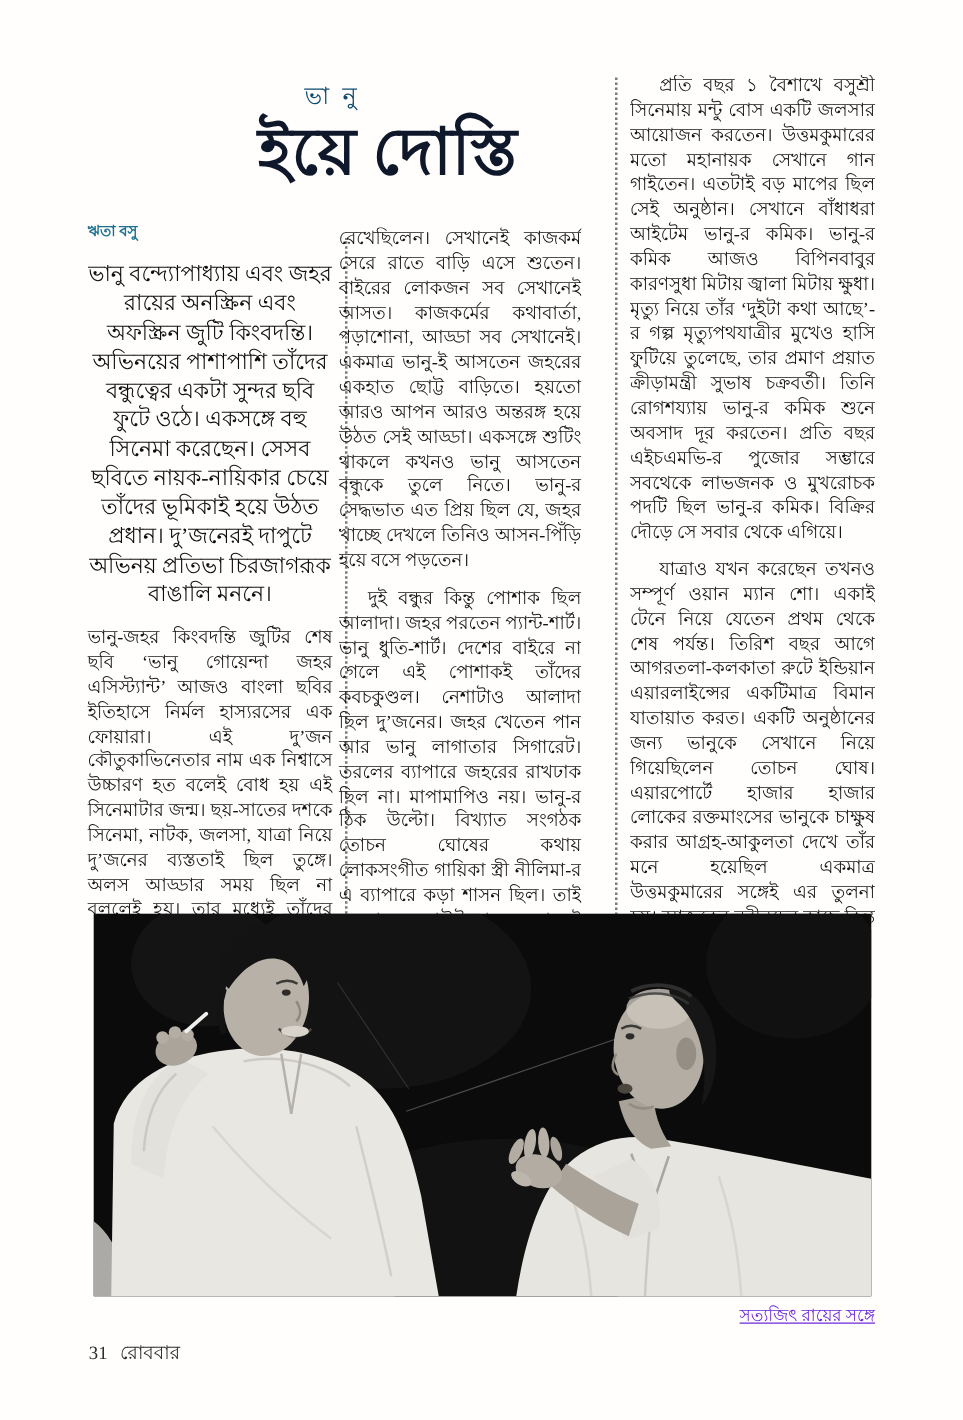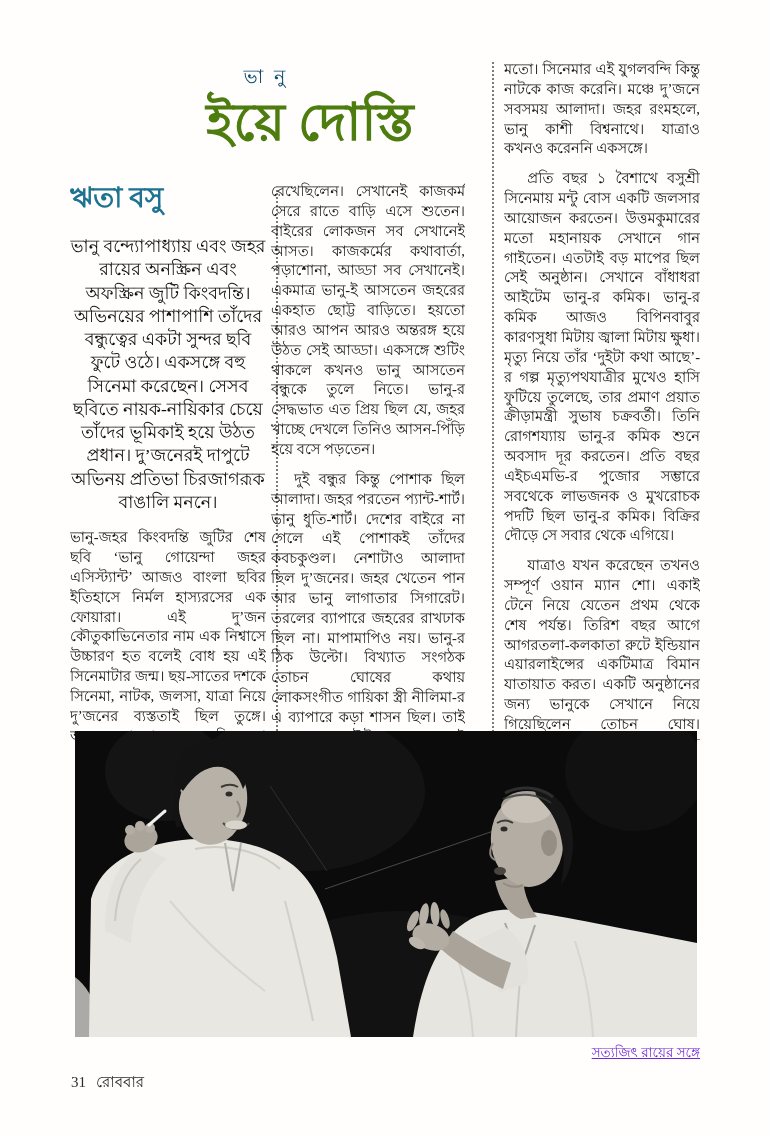--- a/index.html
+++ b/index.html
@@ -16,21 +16,21 @@
     font-size:52px;font-weight:bold;line-height:1.1;white-space:nowrap;
   }
   .col{position:absolute;overflow:hidden;text-align:justify;}
   .col p{margin:0;font-size:14.6px;line-height:1.36;}
   .col p.indent{text-indent:1.6em;}
   .col p + p{margin-top:10px;}
   .col-left{left:70px;top:176px;width:196px;height:566px;}
   .col-mid{left:271px;top:182px;width:194px;height:558px;}
   .col-right{left:504px;top:60px;width:196px;height:680px;}
   .author{
-    font-size:28px;font-weight:bold;margin:0 0 12px 0;text-align:left;
+    font-size:12px;font-weight:bold;margin:0 0 12px 0;text-align:left;
   }
   .lead{
     font-size:17.5px !important;line-height:1.33 !important;text-align:center;
     color:#0e0e0e;
   }
   .lead + p{margin-top:14px !important;}
   .divider{position:absolute;width:0;border-left:2px dotted #7a7a7a;}
   .divider-1{left:276px;top:190px;height:548px;}
   .divider-2{left:492px;top:62px;height:678px;}
   .photo{
@@ -46,39 +46,38 @@
   }
   .footer span{margin-right:10px;}
 </style>
 </head>
 <body>
 
 <div class="page">
 
   <div class="kicker">ভা নু</div>
 
-  <div class="headline" style="color: #4d7c0f;">ইয়ে দোস্তি</div>
+  <div class="headline" style="color: #0f172a;">ইয়ে দোস্তি</div>
 
   <div class="col col-left">
     <h2 class="author" style="color: rgb(30, 114, 145);">ঋতা বসু</h2>
     <p class="lead">ভানু বন্দ্যোপাধ্যায় এবং জহর রায়ের অনস্ক্রিন এবং অফস্ক্রিন জুটি কিংবদন্তি। অভিনয়ের পাশাপাশি তাঁদের বন্ধুত্বের একটা সুন্দর ছবি ফুটে ওঠে। একসঙ্গে বহু সিনেমা করেছেন। সেসব ছবিতে নায়ক-নায়িকার চেয়ে তাঁদের ভূমিকাই হয়ে উঠত প্রধান। দু’জনেরই দাপুটে অভিনয় প্রতিভা চিরজাগরূক বাঙালি মননে।</p>
     <p>ভানু-জহর কিংবদন্তি জুটির শেষ ছবি ‘ভানু গোয়েন্দা জহর এসিস্ট্যান্ট’ আজও বাংলা ছবির ইতিহাসে নির্মল হাস্যরসের এক ফোয়ারা। এই দু’জন কৌতুকাভিনেতার নাম এক নিশ্বাসে উচ্চারণ হত বলেই বোধ হয় এই সিনেমাটার জন্ম। ছয়-সাতের দশকে সিনেমা, নাটক, জলসা, যাত্রা নিয়ে দু’জনের ব্যস্ততাই ছিল তুঙ্গে। অলস আড্ডার সময় ছিল না বললেই হয়। তার মধ্যেই তাঁদের বন্ধুত্বের একটা সুন্দর ছবি ফুটে ওঠে জহর রায়ের স্ত্রীর স্মৃতিচারণায়। বাড়িতে জায়গার অভাব বলে, জহর রায় বাড়ির কাছেই একটি বোর্ডিং হাউজ ‘অমিয় নিবাস’-এ একটি বড় ঘর নিয়ে</p>
   </div>
 
   <div class="divider divider-1"></div>
   <div class="divider divider-2"></div>
 
   <div class="col col-mid">
     <p>রেখেছিলেন। সেখানেই কাজকর্ম সেরে রাতে বাড়ি এসে শুতেন। বাইরের লোকজন সব সেখানেই আসত। কাজকর্মের কথাবার্তা, পড়াশোনা, আড্ডা সব সেখানেই। একমাত্র ভানু-ই আসতেন জহরের একহাত ছোট্ট বাড়িতে। হয়তো আরও আপন আরও অন্তরঙ্গ হয়ে উঠত সেই আড্ডা। একসঙ্গে শুটিং থাকলে কখনও ভানু আসতেন বন্ধুকে তুলে নিতে। ভানু-র সেদ্ধভাত এত প্রিয় ছিল যে, জহর খাচ্ছে দেখলে তিনিও আসন-পিঁড়ি হয়ে বসে পড়তেন।</p>
     <p class="indent">দুই বন্ধুর কিন্তু পোশাক ছিল আলাদা। জহর পরতেন প্যান্ট-শার্ট। ভানু ধুতি-শার্ট। দেশের বাইরে না গেলে এই পোশাকই তাঁদের কবচকুণ্ডল। নেশাটাও আলাদা ছিল দু’জনের। জহর খেতেন পান আর ভানু লাগাতার সিগারেট। তরলের ব্যাপারে জহরের রাখঢাক ছিল না। মাপামাপিও নয়। ভানু-র ঠিক উল্টো। বিখ্যাত সংগঠক তোচন ঘোষের কথায় লোকসংগীত গায়িকা স্ত্রী নীলিমা-র এ ব্যাপারে কড়া শাসন ছিল। তাই একমাত্র আউটডোরে গেলেই তিনি পরিমিত মাত্রায় পান করতেন। পারিবারিক দিক দিয়ে ভরপুর সুখী ছিলেন খাদ্যরসিক ভানু বন্দ্যোপাধ্যায়।</p>
 
   </div>
 
   <div class="col col-right">
-    <p>মতো। সিনেমার এই যুগলবন্দি কিন্তু নাটকে কাজ করেনি। মঞ্চে দু’জনে সবসময় আলাদা। জহর রংমহলে, ভানু কাশী বিশ্বনাথে। যাত্রাও কখনও করেননি একসঙ্গে।</p>
     <p class="indent">প্রতি বছর ১ বৈশাখে বসুশ্রী সিনেমায় মন্টু বোস একটি জলসার আয়োজন করতেন। উত্তমকুমারের মতো মহানায়ক সেখানে গান গাইতেন। এতটাই বড় মাপের ছিল সেই অনুষ্ঠান। সেখানে বাঁধাধরা আইটেম ভানু-র কমিক। ভানু-র কমিক আজও বিপিনবাবুর কারণসুধা মিটায় জ্বালা মিটায় ক্ষুধা। মৃত্যু নিয়ে তাঁর ‘দুইটা কথা আছে’-র গল্প মৃত্যুপথযাত্রীর মুখেও হাসি ফুটিয়ে তুলেছে, তার প্রমাণ প্রয়াত ক্রীড়ামন্ত্রী সুভাষ চক্রবর্তী। তিনি রোগশয্যায় ভানু-র কমিক শুনে অবসাদ দূর করতেন। প্রতি বছর এইচএমভি-র পুজোর সম্ভারে সবথেকে লাভজনক ও মুখরোচক পদটি ছিল ভানু-র কমিক। বিক্রির দৌড়ে সে সবার থেকে এগিয়ে।</p>
     <p class="indent">যাত্রাও যখন করেছেন তখনও সম্পূর্ণ ওয়ান ম্যান শো। একাই টেনে নিয়ে যেতেন প্রথম থেকে শেষ পর্যন্ত। তিরিশ বছর আগে আগরতলা-কলকাতা রুটে ইন্ডিয়ান এয়ারলাইন্সের একটিমাত্র বিমান যাতায়াত করত। একটি অনুষ্ঠানের জন্য ভানুকে সেখানে নিয়ে গিয়েছিলেন তোচন ঘোষ। এয়ারপোর্টে হাজার হাজার লোকের রক্তমাংসের ভানুকে চাক্ষুষ করার আগ্রহ-আকুলতা দেখে তাঁর মনে হয়েছিল একমাত্র উত্তমকুমারের সঙ্গেই এর তুলনা হয়। আজকের নবীনদের কাছে কিন্তু ভানু কখনও কখনও উত্তমকুমারের থেকেও বেশি আকর্ষণীয়। যেসব ছবির প্রেম-বিরহ সংগীতে আমরা আজও মূর্ছা যাই, স্পেশাল এফেক্ট দেখে বড় হওয়াদের কাছে সেইসব সাদাকালো মন্থর ছবির</p>
   </div>
 
   <div class="photo">
     <svg viewBox="0 0 622 306" preserveAspectRatio="none">
 
       <rect x="0" y="0" width="622" height="306" fill="#0b0b0b"></rect>
       <ellipse cx="230" cy="60" rx="120" ry="80" fill="#1c1c1c" opacity="0.55"></ellipse>
       <ellipse cx="330" cy="250" rx="150" ry="70" fill="#181818" opacity="0.6"></ellipse>

